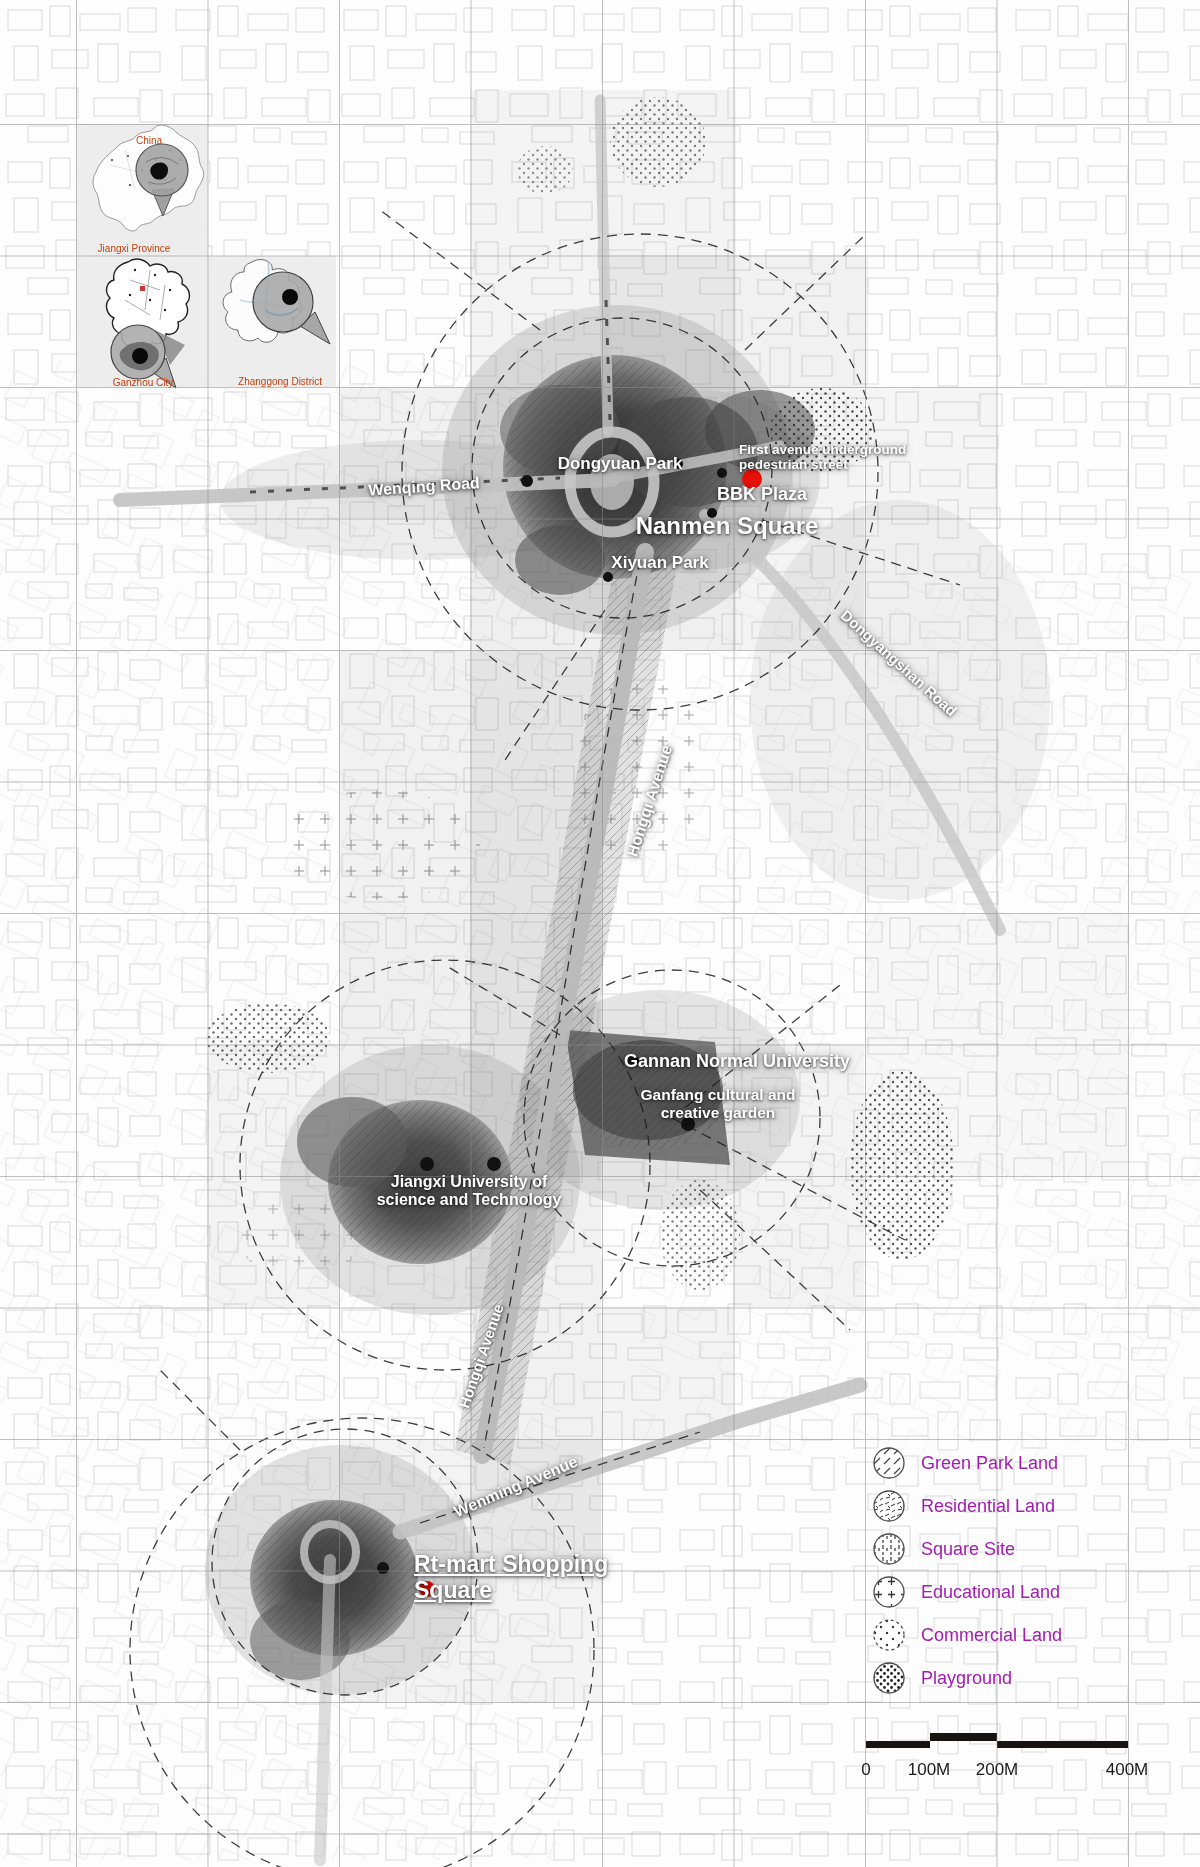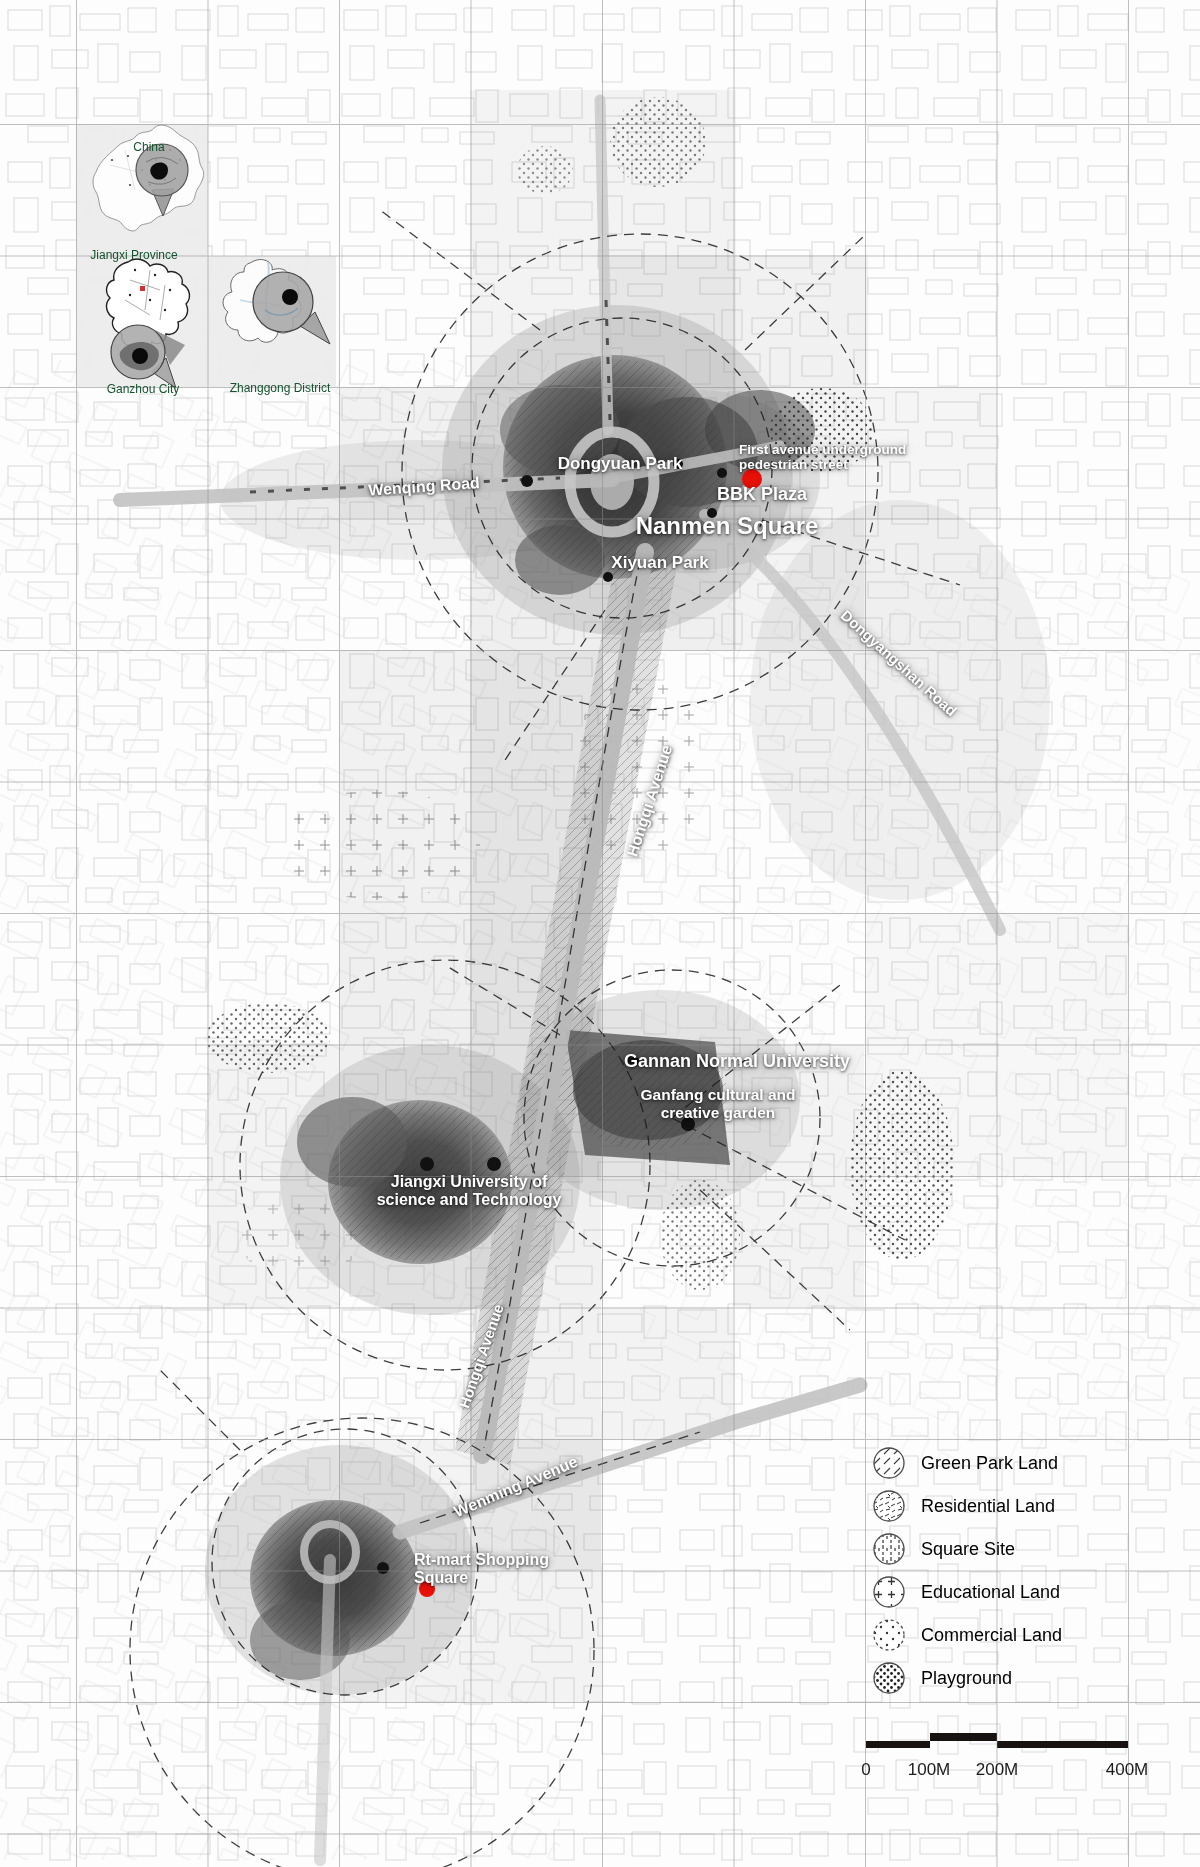--- a/index.html
+++ b/index.html
@@ -6,24 +6,24 @@
   .canvas{position:relative;width:1200px;height:1867px;overflow:hidden;background:#fdfdfd;}
   svg.art{position:absolute;left:0;top:0;}
   .grid{position:absolute;left:0;top:0;right:0;bottom:0;pointer-events:none;
     background-image:linear-gradient(to bottom,#8d8d8d 1.4px,transparent 1.4px),
                      linear-gradient(to right,#8d8d8d 1.4px,transparent 1.4px);
     background-size:131.5px 131.5px;background-position:76px 124px;opacity:.55;}
   .mlabel{position:absolute;color:#fff;font-weight:700;white-space:nowrap;line-height:1.14;
     text-shadow:0 1px 3px rgba(0,0,0,.7),0 0 9px rgba(0,0,0,.4);}
   .ctr{transform:translate(-50%,-50%);}
   .tctr{text-align:center;}
-  .ins{position:absolute;color:#14532d;font-size:12px;white-space:nowrap;transform:translate(-50%,-50%);margin-top:7px;}
+  .ins{position:absolute;color:#c2410c;font-size:10px;white-space:nowrap;transform:translate(-50%,-50%);}
   .legend{position:absolute;left:872px;top:1446px;display:flex;flex-direction:column;gap:9px;}
   .lrow{display:flex;align-items:center;gap:15px;height:34px;}
-  .lrow .ltext{font-size:18px;color:#000000;}
+  .lrow .ltext{font-size:18px;color:#a21caf;}
   .tick{position:absolute;top:1760px;font-size:17px;color:#1c1c1c;transform:translateX(-50%);white-space:nowrap;}
 </style>
 </head>
 <body>
 
 <div class="canvas">
 
   <svg class="art" width="1200" height="1867" viewBox="0 0 1200 1867">
     <defs>
       <pattern id="city" patternUnits="userSpaceOnUse" width="168" height="152">
@@ -348,21 +348,21 @@
 
   <div class="mlabel ctr tctr" style="left:469px;top:1191px;font-size:16px;">
     <div>Jiangxi University of</div>
     <div>science and Technology</div>
   </div>
 
   <div class="mlabel" style="left:481px;top:1356px;font-size:15px;transform:translate(-50%,-50%) rotate(-71deg);">Hongqi Avenue</div>
 
   <div class="mlabel" style="left:516px;top:1487px;font-size:16px;transform:translate(-50%,-50%) rotate(-23deg);">Wenming Avenue</div>
 
-  <div class="mlabel" style="left:414px;top:1551px;font-size:16px;">
+  <div class="mlabel" style="left:414px;top:1551px;font-size:23px;text-decoration:underline;">
     <div>Rt-mart Shopping</div>
     <div>Square</div>
   </div>
 
   <div class="legend">
     <div class="lrow">
       <svg width="34" height="34">
         <circle cx="17" cy="17" r="15" fill="#fff"></circle>
         <circle cx="17" cy="17" r="15" fill="url(#lg-hatch)" stroke="#4a4a4a" stroke-width="1.3"></circle>
       </svg>

